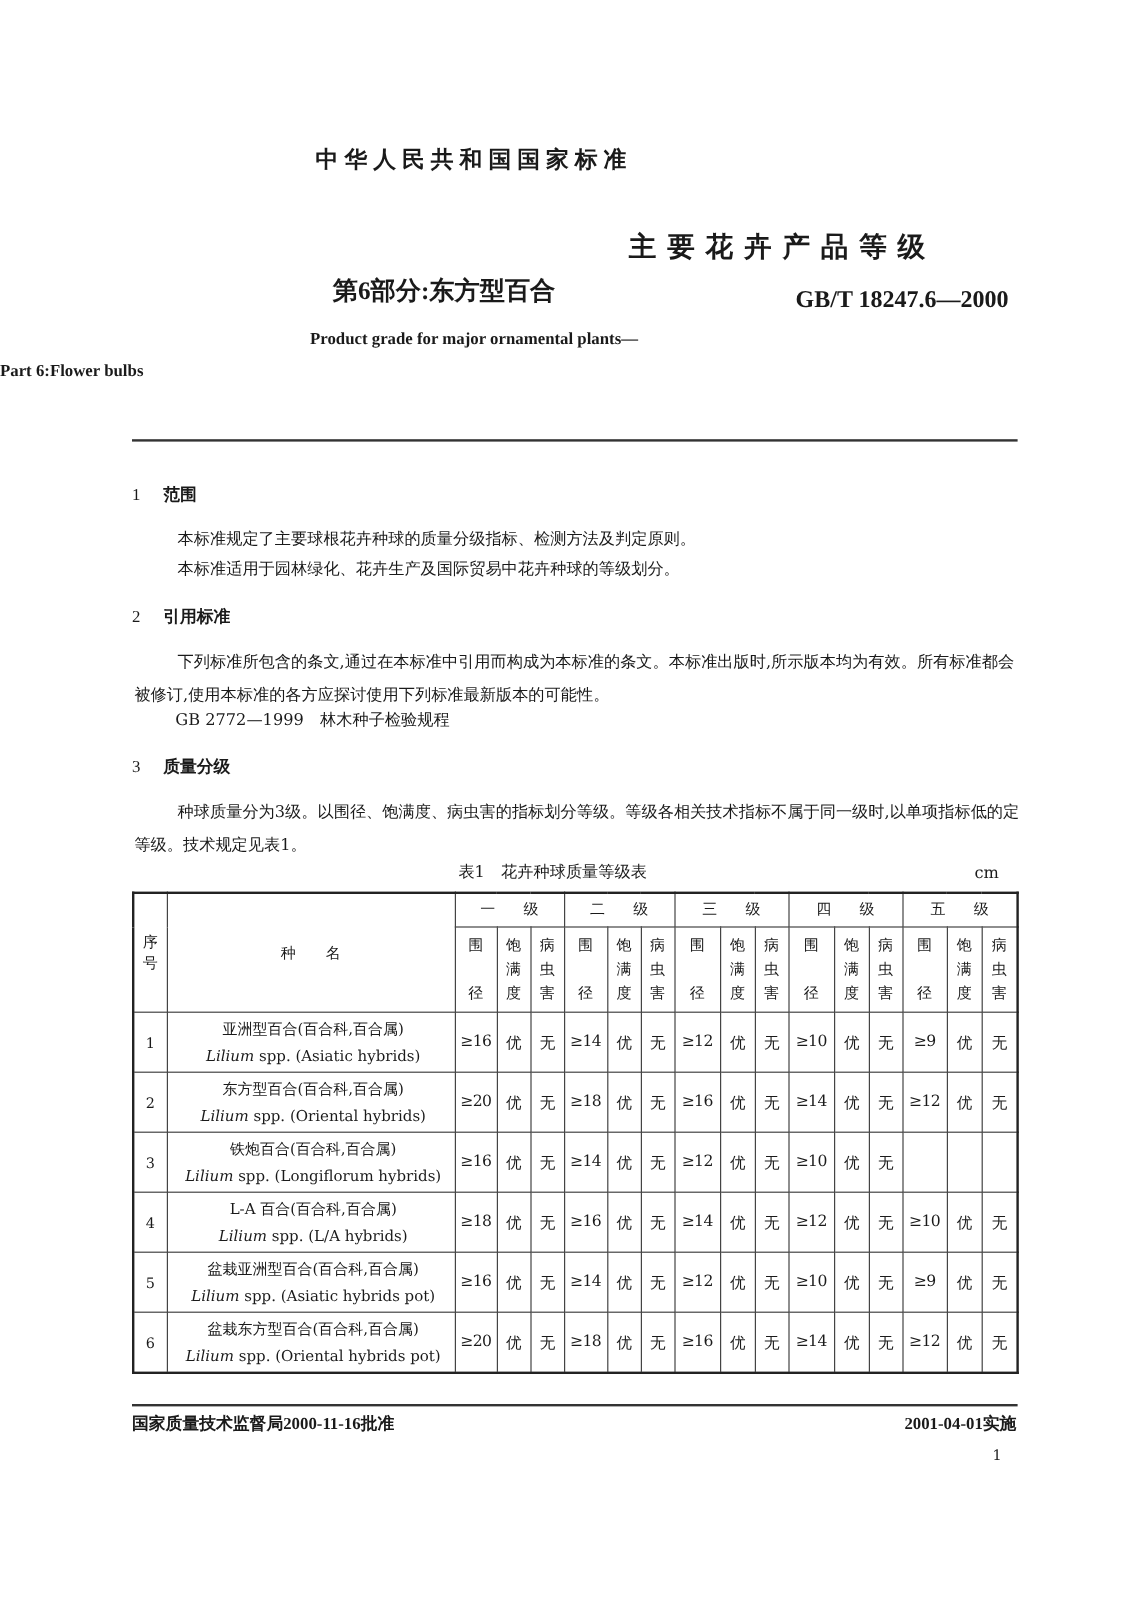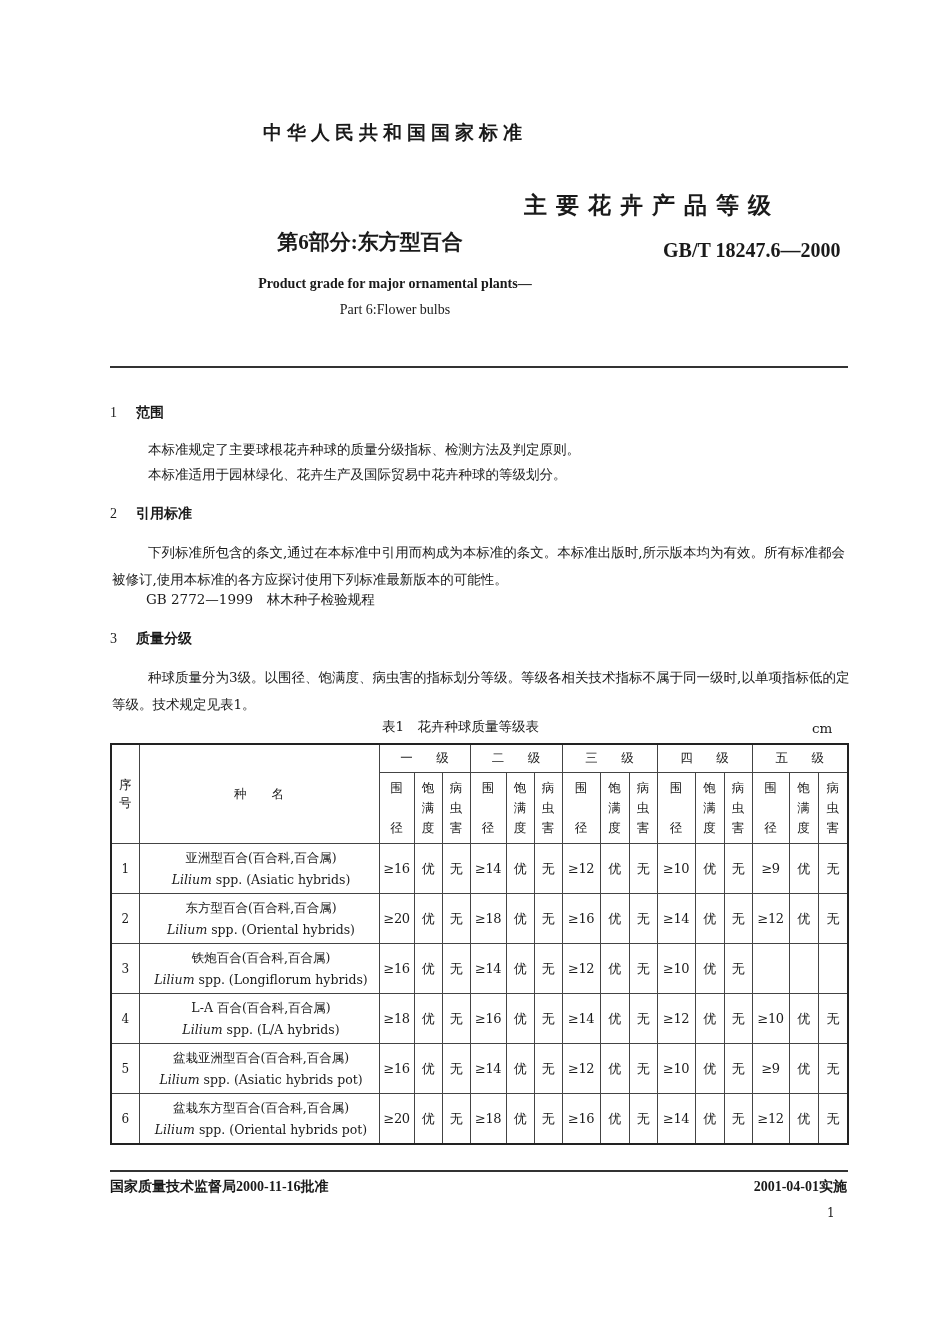--- a/index.html
+++ b/index.html
@@ -7,21 +7,21 @@
          font-family: "DejaVu Serif", "Liberation Serif", serif; color: #1a1a1a; }
   .abs { position: absolute; }
   .sans { font-family: Liberation Serif, serif; }
   .serif { font-family: "Liberation Serif", "DejaVu Serif", serif; }
 
   #national { left: 0; width: 790px; top: 120px; text-align: center; font-size: 19px; font-weight: bold; letter-spacing: 5px; }
   #title1 { left: 0; width: 780px; top: 190px; text-align: right; font-size: 23px; font-weight: bold; letter-spacing: 9px; }
   #title2 { left: 0; width: 740px; top: 228px; text-align: center; font-size: 21px; font-weight: bold; }
   #stdno { left: 663px; top: 215px; font-size: 20px; font-weight: bold; margin-top: 24px; }
   #en1 { left: 0; width: 790px; top: 276px; text-align: center; font-size: 14px; font-weight: bold; }
-  #en2 { left: 0; width: 790px; top: 302px; text-align: center; font-size: 14px; font-weight: normal; }
+  #en2 { left: 0; width: 790px; top: 302px; text-align: left; font-size: 14px; font-weight: bold; }
   #rule-top { left: 110px; top: 366px; width: 738px; height: 2px; background: #333; }
 
   .sec-head { left: 110px; font-size: 14px; font-weight: bold; }
   .sec-head .num { display: inline-block; width: 26px; font-weight: normal; }
   .para { left: 112px; width: 740px; font-size: 13.5px; line-height: 27px; text-indent: 36px; }
 
   #s1 { top: 404px; }
   #p1a { top: 436px; }
   #p1b { top: 461px; }
   #s2 { top: 505px; }

